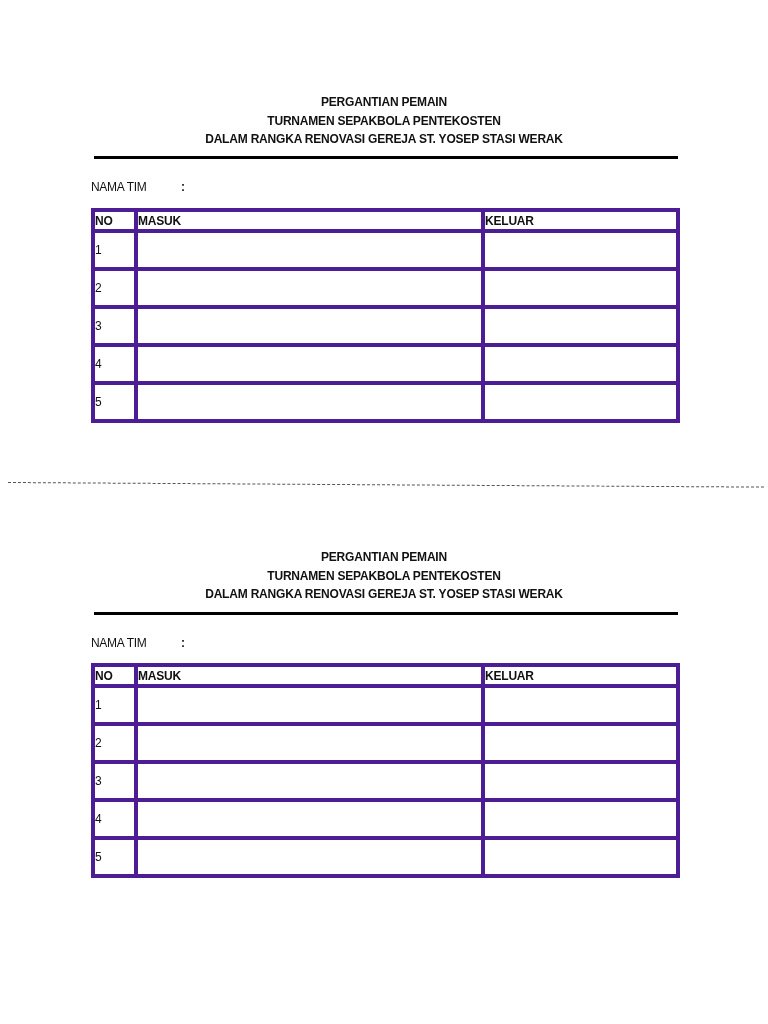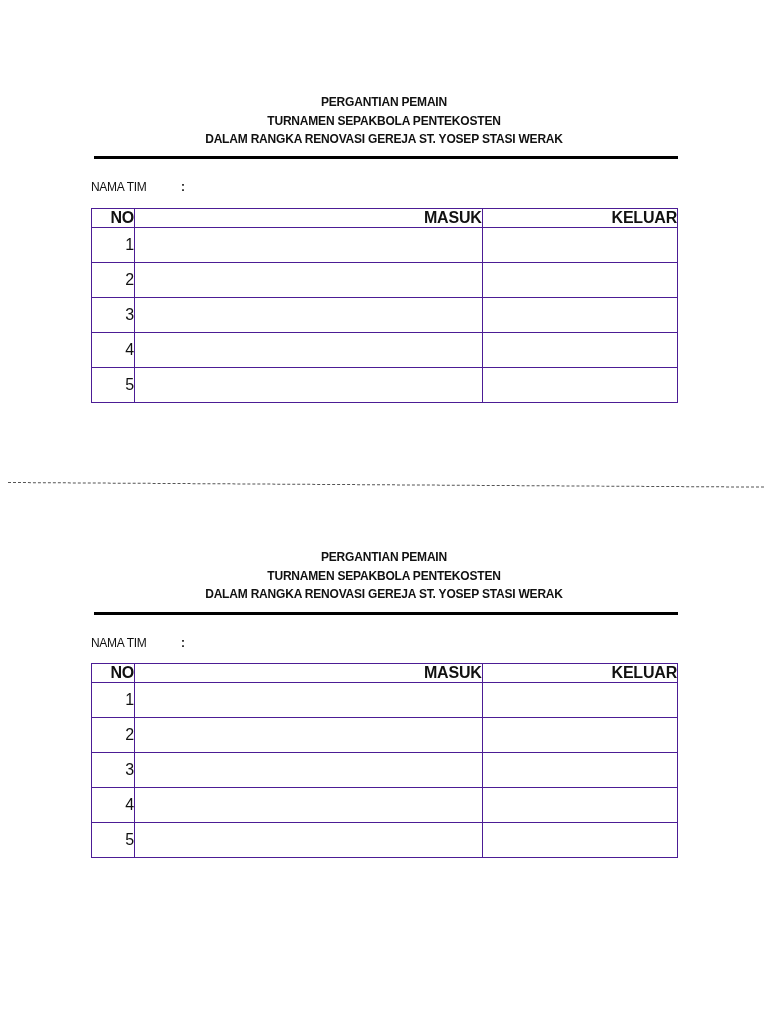--- a/index.html
+++ b/index.html
@@ -5,21 +5,21 @@
   html, body { margin: 0; padding: 0; background: #ffffff; }
   body { width: 768px; height: 1024px; position: relative; overflow: hidden;
          font-family: "Liberation Sans", sans-serif; color: #111; }
   .form { position: absolute; left: 0; width: 768px; }
   .title-line { position: absolute; left: 0; width: 768px; text-align: center;
                 font-size: 12px; font-weight: bold; letter-spacing: -0.2px; }
   .rule { position: absolute; left: 94px; width: 584px; height: 3px; background: #000; }
   .team-label { position: absolute; left: 91px; font-size: 12px; font-weight: normal; letter-spacing: -0.3px; }
   .team-colon { position: absolute; left: 181px; font-size: 12px; font-weight: bold; }
   table.subs { position: absolute; left: 91px; width: 587px; border-collapse: collapse; table-layout: fixed; }
-  table.subs th, table.subs td { border: 1px solid #4c1d95; font-size: 16px; text-align: right; padding: 0; }
+  table.subs th, table.subs td { border: 4px solid #4c1d95; font-size: 12px; text-align: left; padding: 0; }
   table.subs th { height: 17px; font-weight: bold; letter-spacing: -0.2px; }
   table.subs td { height: 34px; }
   .col-no { width: 43px; }
   .col-masuk { width: 347px; }
   .col-keluar { width: 195px; }
   .cut-line { position: absolute; left: 8px; top: 482px; width: 756px; height: 0;
               border-top: 1px dashed #555; transform: rotate(0.35deg); transform-origin: left; }
 </style>
 </head>
 <body>

